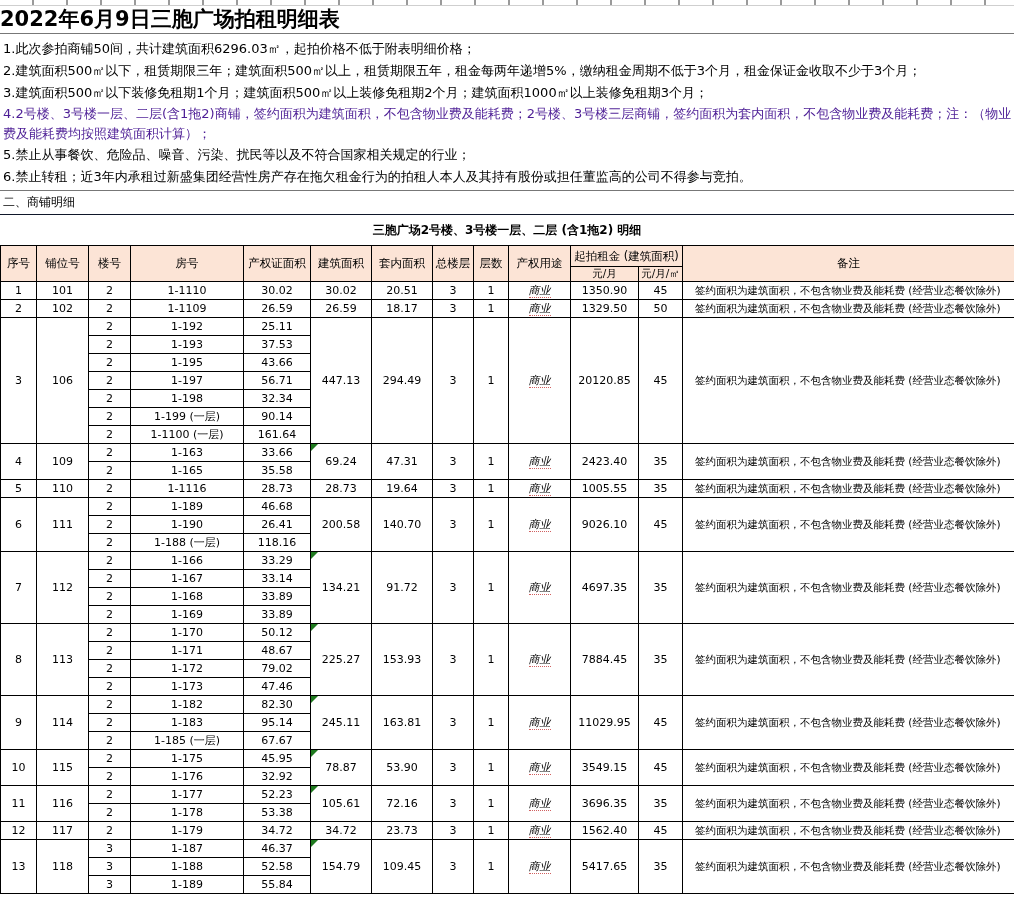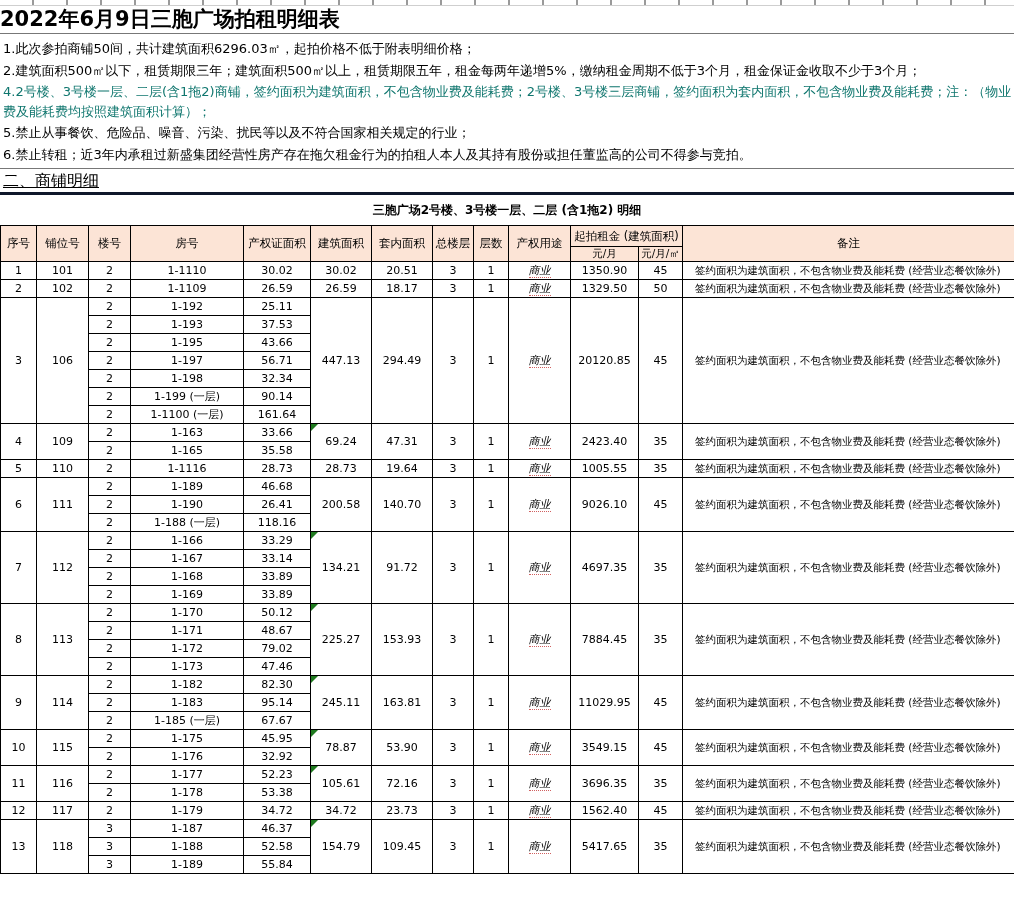--- a/index.html
+++ b/index.html
@@ -11,24 +11,24 @@
   .col-strip{
     height:5px;border-bottom:1px solid #cfcfcf;
     background:repeating-linear-gradient(90deg,#ffffff 0,#ffffff 32px,#9a9a9a 32px,#9a9a9a 34px);
   }
   .main-title{
     height:27px;line-height:27px;text-align:left;font-size:21px;font-weight:bold;
     border-bottom:1px solid #777;
   }
   .notes{padding:4px 2px 0 3px;font-size:13px;}
   .note{line-height:22px;}
-  .note.red{color:#0f766e;line-height:20px;}
+  .note.red{color:#4c1d95;line-height:20px;}
   .section2{
-    border-top:1px solid #777;border-bottom:3px solid #0f172a;
-    height:23px;line-height:23px;padding-left:3px;font-size:16px;margin-top:2px;text-decoration:underline;
+    border-top:1px solid #777;border-bottom:1px solid #0f172a;
+    height:23px;line-height:23px;padding-left:3px;font-size:12px;margin-top:2px;
   }
   .table-title{height:30px;line-height:30px;text-align:center;font-weight:bold;font-size:12px;}
   table{border-collapse:collapse;table-layout:fixed;width:1014px;}
   th,td{
     border:1px solid #000;padding:0;text-align:center;vertical-align:middle;
     font-size:11px;font-weight:normal;height:17px;overflow:hidden;white-space:nowrap;
   }
   thead th{background:#fce4d6;font-size:11.5px;}
   thead tr.h1 th{height:20px;}
   thead tr.h2 th{height:13px;font-size:10.5px;}
@@ -44,20 +44,21 @@
 <body>
 
 <div>
   <div class="col-strip"></div>
 
   <div class="main-title">2022年6月9日三胞广场拍租明细表</div>
 
   <div class="notes">
     <div class="note">1.此次参拍商铺50间，共计建筑面积6296.03㎡，起拍价格不低于附表明细价格；</div>
     <div class="note">2.建筑面积500㎡以下，租赁期限三年；建筑面积500㎡以上，租赁期限五年，租金每两年递增5%，缴纳租金周期不低于3个月，租金保证金收取不少于3个月；</div>
+    <div class="note">3.建筑面积500㎡以下装修免租期1个月；建筑面积500㎡以上装修免租期2个月；建筑面积1000㎡以上装修免租期3个月；</div>
     <div class="note red">4.2号楼、3号楼一层、二层(含1拖2)商铺，签约面积为建筑面积，不包含物业费及能耗费；2号楼、3号楼三层商铺，签约面积为套内面积，不包含物业费及能耗费；注：（物业费及能耗费均按照建筑面积计算）；</div>
     <div class="note">5.禁止从事餐饮、危险品、噪音、污染、扰民等以及不符合国家相关规定的行业；</div>
     <div class="note">6.禁止转租；近3年内承租过新盛集团经营性房产存在拖欠租金行为的拍租人本人及其持有股份或担任董监高的公司不得参与竞拍。</div>
   </div>
 
   <div class="section2">二、商铺明细</div>
 
   <div class="table-title">三胞广场2号楼、3号楼一层、二层 (含1拖2) 明细</div>
 
   <table>

